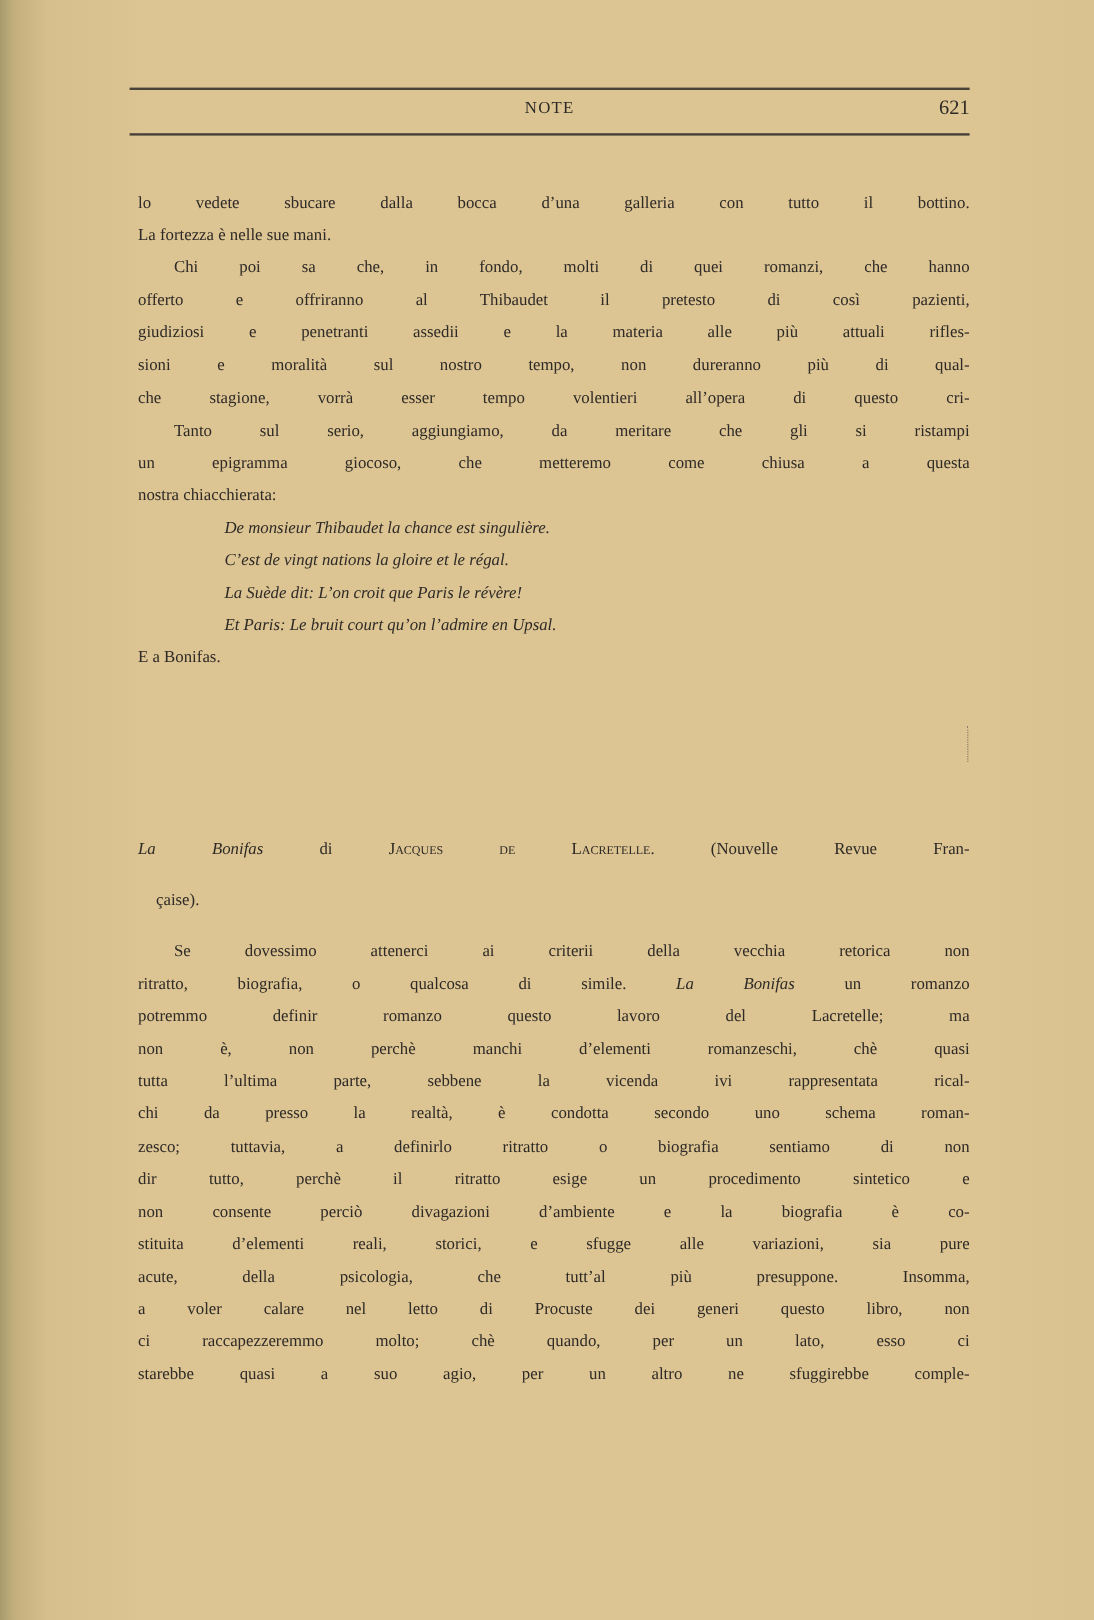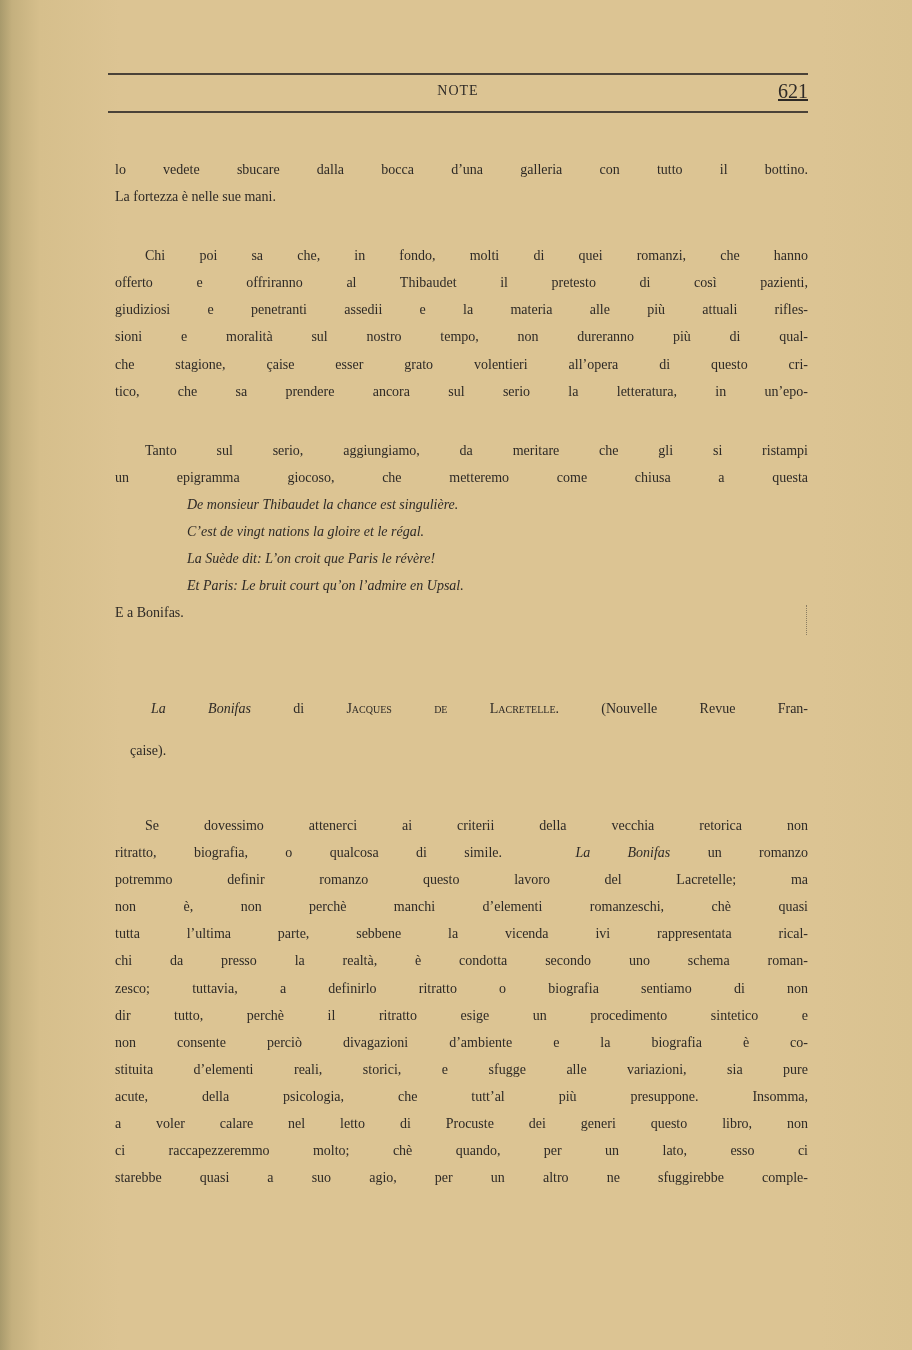--- a/index.html
+++ b/index.html
@@ -43,47 +43,46 @@
       left: 0; right: 0;
       text-align: center;
       font-size: 14px;
       letter-spacing: 1px;
       top: 3px;
     }
     .page-number {
       position: absolute;
       right: 0;
       top: 0;
-      font-size: 20px;
-      text-decoration: underline;
+      font-size: 17px;
     }
     .text {
       position: absolute;
       left: 115px;
       width: 693px;
       font-size: 14px;
       line-height: 27.1px;
     }
     .line {
       display: block;
       white-space: nowrap;
       text-align: justify;
       text-align-last: justify;
       height: 27.1px;
     }
     .line.last { text-align-last: left; }
-    .indent { padding-left: 30px; margin-top: 32px; }
+    .indent { padding-left: 30px; }
     .verse {
       padding-left: 72px;
       font-style: italic;
       text-align-last: left;
     }
     .hang { padding-left: 15px; margin-top: 15px; }
     .sc { font-variant: small-caps; }
-    i { font-style: italic; margin-left: 36px; }
+    i { font-style: italic; }
     .block1 { top: 156px; }
     .block2 { top: 695px; }
     .block3 { top: 780px; }
     .margin-mark {
       position: absolute;
       left: 806px;
       top: 605px;
       width: 2px;
       height: 30px;
       border-left: 1px dotted #8a7d62;
@@ -101,24 +100,24 @@
   </div>
   <div class="rule bottom"></div>
 
   <div class="text block1">
     <span class="line">lo vedete sbucare dalla bocca d’una galleria con tutto il bottino.</span>
     <span class="line last">La fortezza è nelle sue mani.</span>
     <span class="line indent">Chi poi sa che, in fondo, molti di quei romanzi, che hanno</span>
     <span class="line">offerto e offriranno al Thibaudet il pretesto di così pazienti,</span>
     <span class="line">giudiziosi e penetranti assedii e la materia alle più attuali rifles-</span>
     <span class="line">sioni e moralità sul nostro tempo, non dureranno più di qual-</span>
-    <span class="line">che stagione, çaise esser grato volentieri all’opera di questo cri-</span>
-    <span class="line">tico, che sa prendere ancora sul serio la letteratura, in un’epo-</span>
+    <span class="line">che stagione, vorrà esser tempo volentieri all’opera di questo cri-</span>
     <span class="line indent">Tanto sul serio, aggiungiamo, da meritare che gli si ristampi</span>
     <span class="line">un epigramma giocoso, che metteremo come chiusa a questa</span>
+    <span class="line last">nostra chiacchierata:</span>
     <span class="line verse">De monsieur Thibaudet la chance est singulière.</span>
     <span class="line verse">C’est de vingt nations la gloire et le régal.</span>
     <span class="line verse">La Suède dit: L’on croit que Paris le révère!</span>
     <span class="line verse">Et Paris: Le bruit court qu’on l’admire en Upsal.</span>
     <span class="line last">E a Bonifas.</span>
   </div>
 
   <div class="margin-mark"></div>
 
   <div class="text block2">

